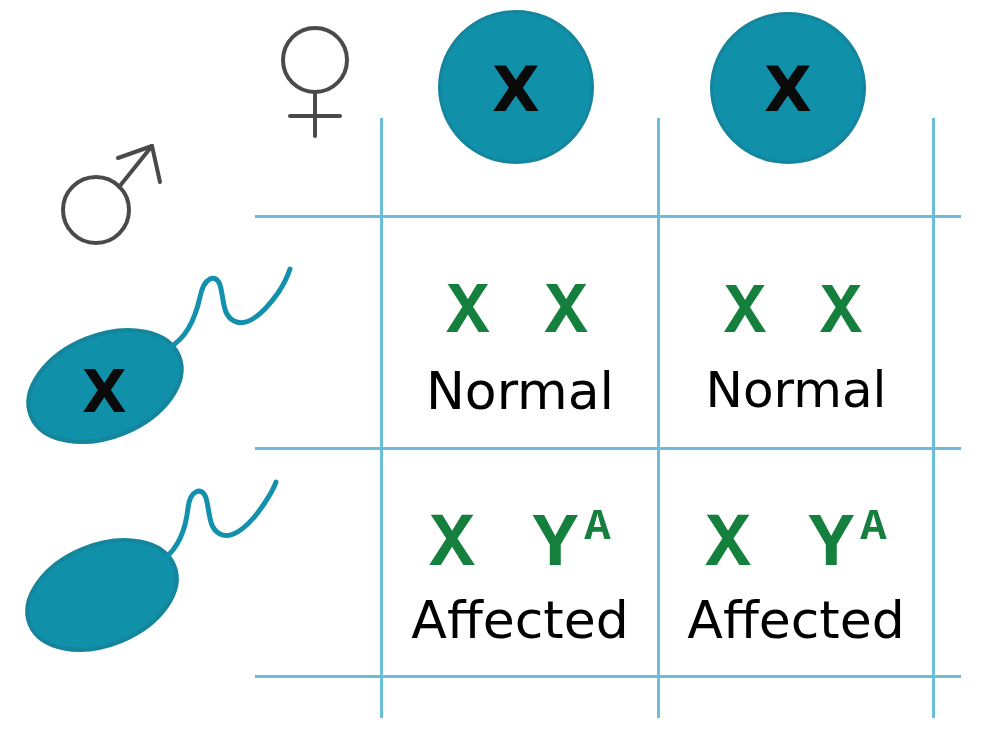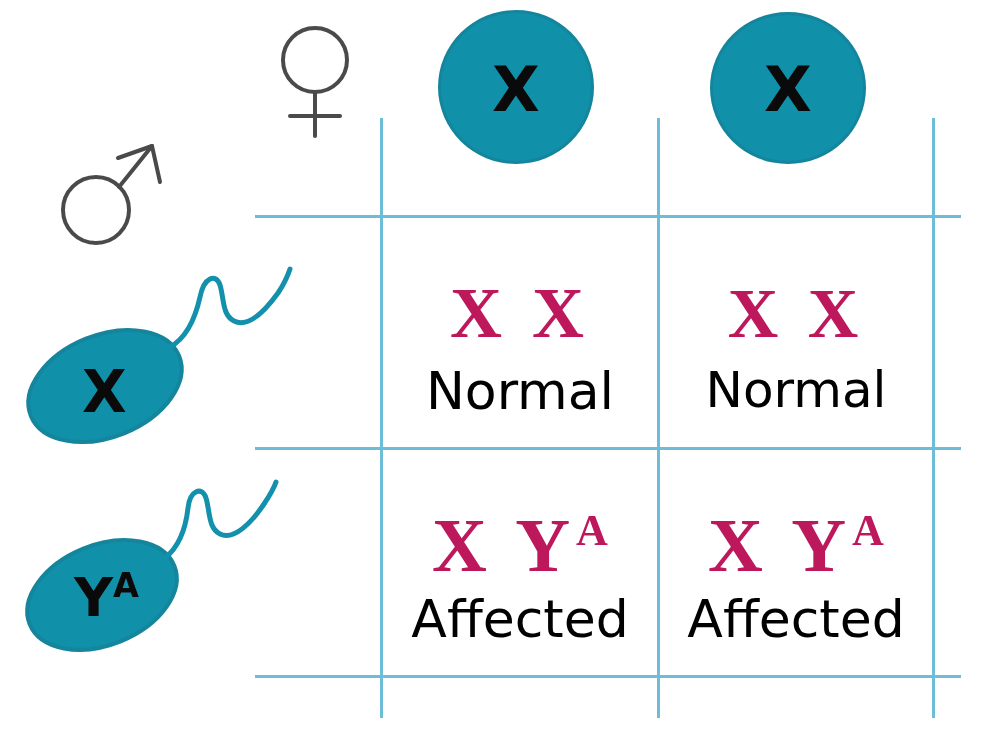--- a/index.html
+++ b/index.html
@@ -68,23 +68,23 @@
   
   .cell {
     position: absolute;
     box-sizing: border-box;
     display: flex;
     flex-direction: column;
     align-items: center;
     justify-content: center;
   }
   .geno {
-    color: #be185d;
+    color: #15803d;
     font-weight: 700;
-    font-family: Liberation Serif, serif;
+    font-family: Liberation Mono, monospace;
     letter-spacing: 6px;
     white-space: nowrap;
     line-height: 1;
   }
   .geno sup {
     font-size: 0.58em;
     vertical-align: super;
     letter-spacing: 0;
   }
   .pheno {
@@ -142,23 +142,20 @@
     </svg>
     <div class="sperm-label" style="left:62px; top:103px; font-size:58px;">X</div>
   </div>
 
   <div class="sperm" style="left:20px; top:470px;">
     <svg width="290" height="190" viewBox="0 0 290 190">
       <ellipse cx="82" cy="125" rx="78" ry="50" transform="rotate(-22 82 125)" fill="#1190AA" stroke="#14859c" stroke-width="4"></ellipse>
       <path d="M145 88 C 160 76, 166 56, 168 38 C 170 20, 182 16, 186 28
                C 190 41, 188 58, 200 64 C 214 71, 232 52, 244 34 C 250 25, 254 18, 256 12" fill="none" stroke="#1390ab" stroke-width="5" stroke-linecap="round"></path>
     </svg>
-    <div class="sperm-label" style="left:54px; top:96px; font-size:54px;">
-      <span>Y</span><sup>A</sup>
-    </div>
   </div>
 
   <div class="cell" style="left:383px; top:218px; width:274px; height:229px;">
     <div class="geno" style="font-size:72px; margin-top:28px;">
       <span>X X</span>
     </div>
     <div class="pheno" style="font-size:52px; margin-top:16px;">Normal</div>
   </div>
 
   <div class="cell" style="left:660px; top:218px; width:272px; height:229px;">

